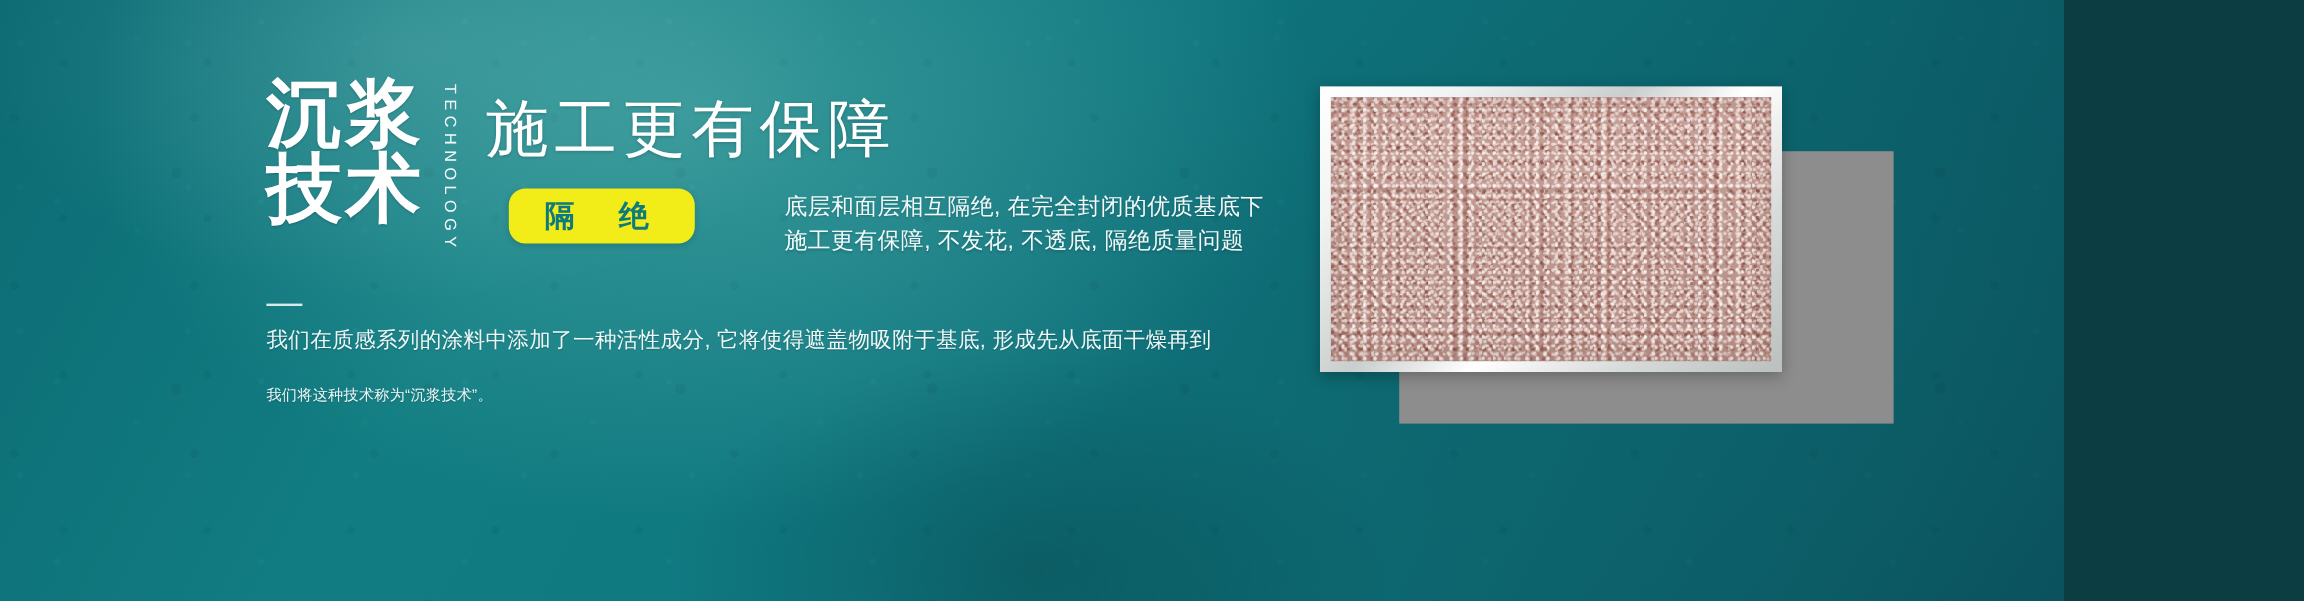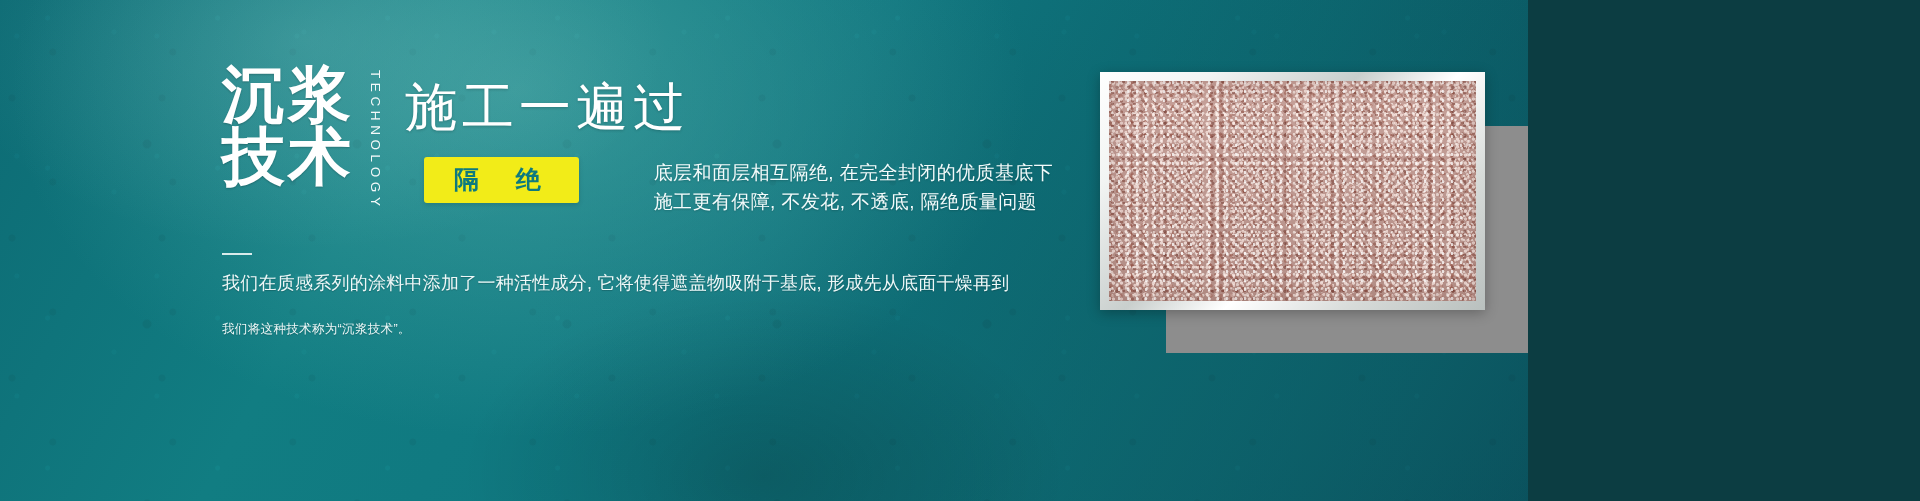--- a/index.html
+++ b/index.html
@@ -2,21 +2,21 @@
 <html><head>
 <meta charset="utf-8">
 <style>
   html, body {
     margin: 0;
     padding: 0;
     background: #0c3d42;
   }
   .banner {
     position: relative;
-    width: 1528px;
+    width: 1720px;
     height: 501px;
     overflow: hidden;
     font-family: "Liberation Sans", "DejaVu Sans", sans-serif;
     background:
       radial-gradient(ellipse 820px 560px at 34% 18%, rgba(86,175,172,0.55) 0%, rgba(86,175,172,0.0) 62%),
       radial-gradient(ellipse 900px 620px at 76% 62%, rgba(14,100,108,0.55) 0%, rgba(14,100,108,0.0) 70%),
       linear-gradient(118deg, #0d6b74 0%, #117d82 26%, #0f7780 50%, #0c666f 74%, #0a4f5b 100%);
   }
   
   .banner::before {
@@ -100,21 +100,21 @@
     display: flex;
     align-items: flex-start;
   }
   .badge {
     background: #f2ec18;
     color: #0e7a7e;
     font-size: 25px;
     font-weight: 700;
     letter-spacing: 14px;
     padding: 10px 24px 11px 30px;
-    border-radius: 3px;
+    border-radius: 14px;
     line-height: 1;
     white-space: nowrap;
     font-family: "DejaVu Sans", "Liberation Sans", sans-serif;
     box-shadow: 0 2px 5px rgba(0,0,0,0.14);
   }
   .sub-desc {
     margin-left: 28px;
     margin-top: 2px;
     color: #f3fbfb;
     font-size: 19px;
@@ -216,21 +216,21 @@
   <div class="content">
 
     <div class="logo-block">
       <div class="logo-cn">
         <div>沉浆</div>
         <div>技术</div>
       </div>
       <div class="logo-vert">TECHNOLOGY</div>
     </div>
 
-    <div class="headline">施工一遍过</div>
+    <div class="headline">施工更有保障</div>
 
     <div class="sub-row">
       <div class="badge">隔  绝</div>
       <div class="sub-desc">
         <div>底层和面层相互隔绝, 在完全封闭的优质基底下</div>
         <div>施工更有保障, 不发花, 不透底, 隔绝质量问题</div>
       </div>
     </div>
 
     <div class="divider"></div>

